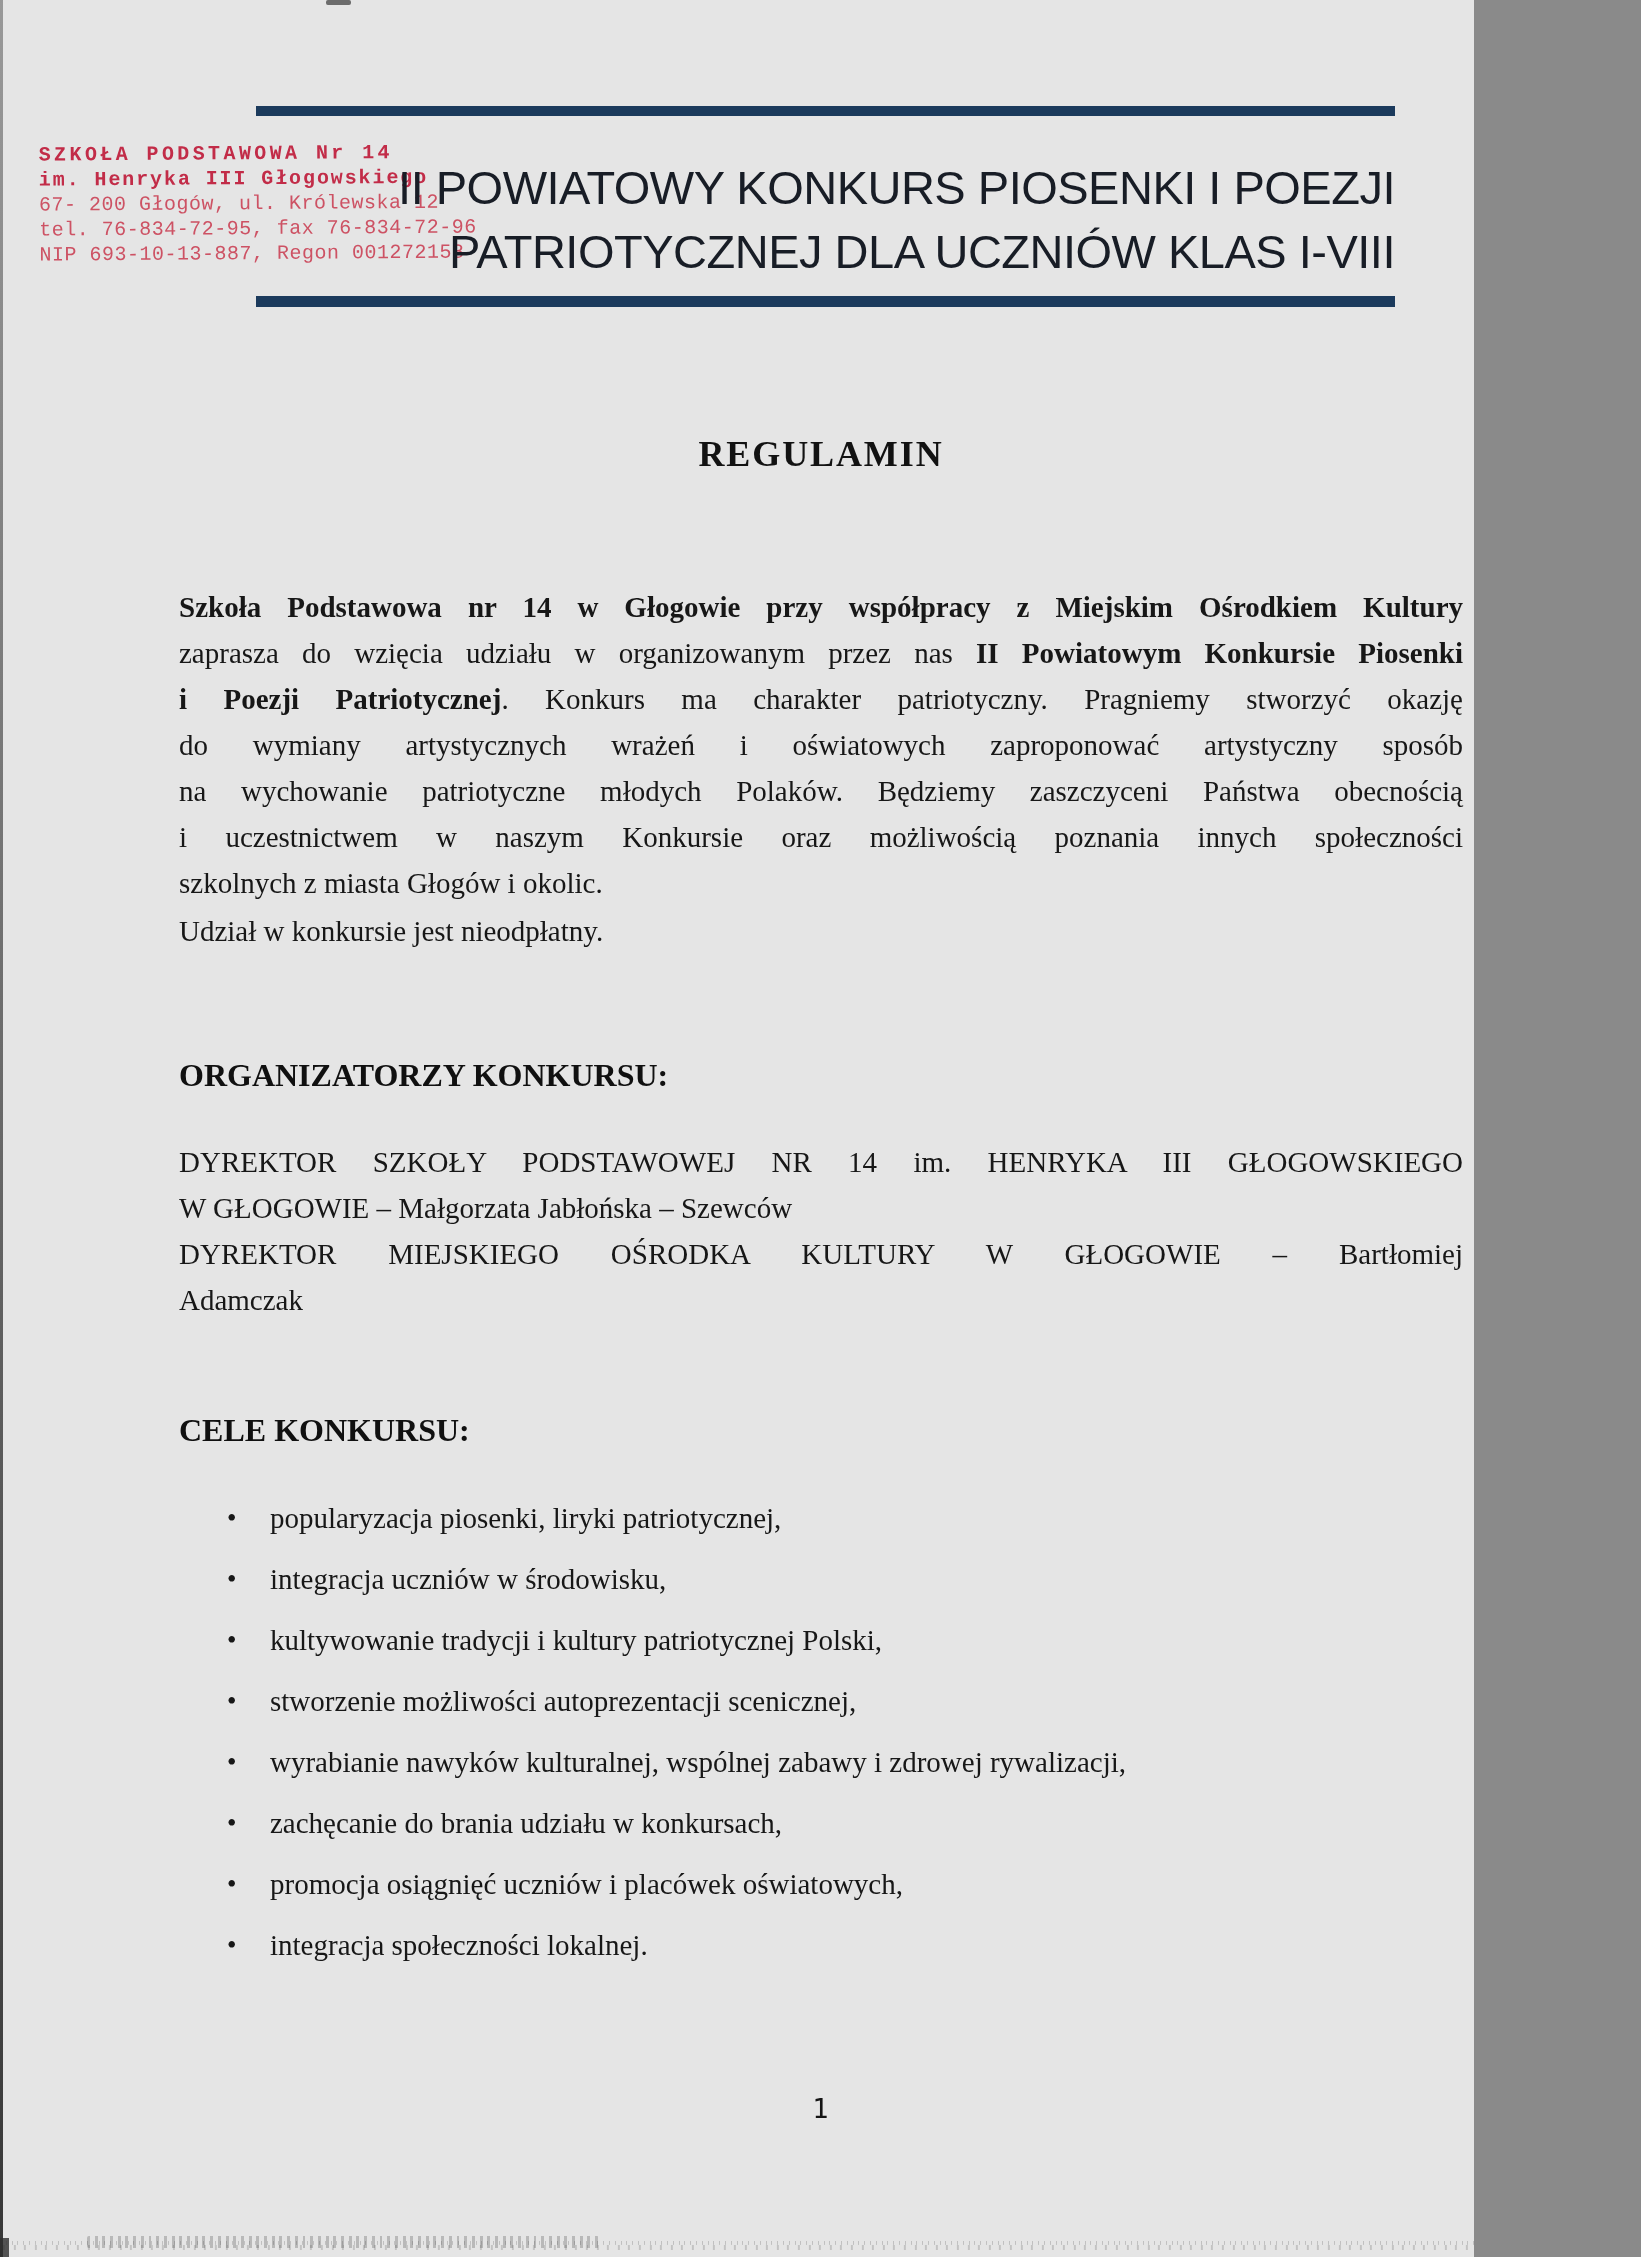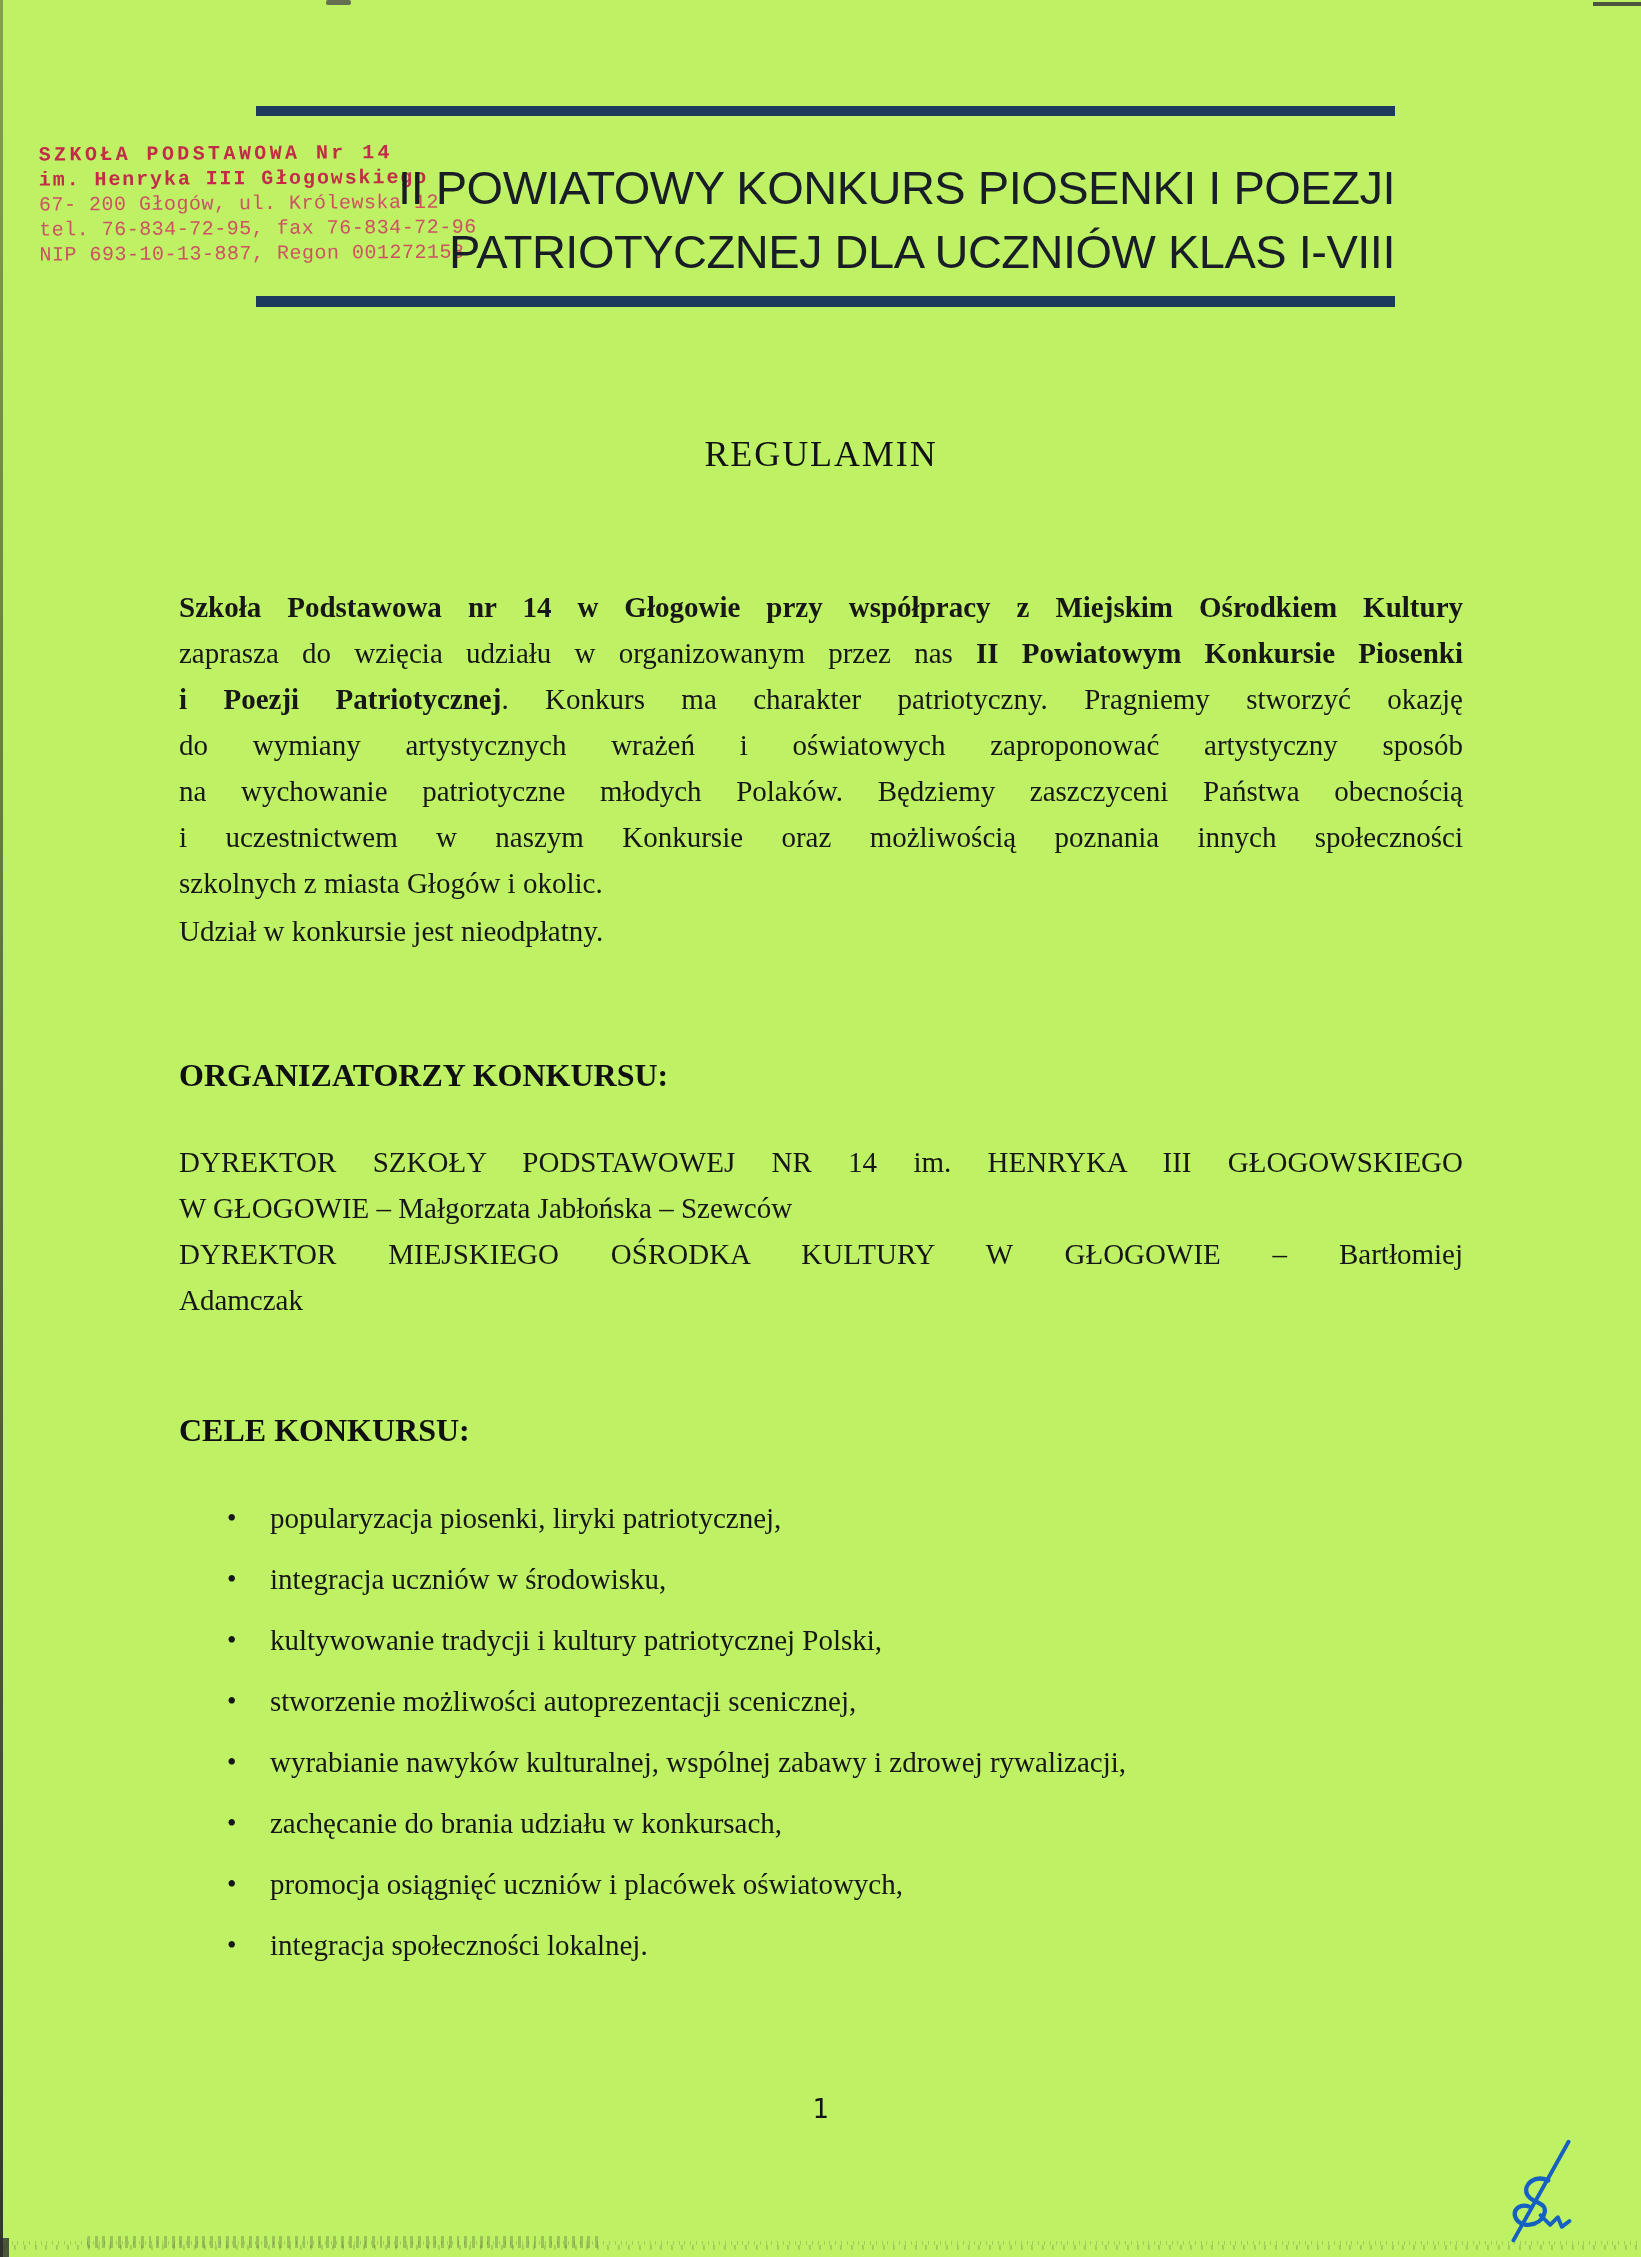--- a/index.html
+++ b/index.html
@@ -1,19 +1,19 @@
 <!DOCTYPE html>
 <html><head>
 <meta charset="utf-8">
 <style>
   html,body{margin:0;padding:0;background:#8a8a8a;}
   .page{
     position:relative;
-    width:1641px;height:2257px;
-    background:#bef264;
+    width:1474px;height:2257px;
+    background:#e5e5e5;
     overflow:hidden;
     font-family:"Liberation Serif", serif;
     color:#171717;
   }
   
   .edge-left{position:absolute;left:0;top:0;width:2.9px;height:100%;
     background:linear-gradient(180deg,rgba(60,60,60,.45),rgba(25,25,25,.85));}
   .mark-top-center{position:absolute;left:326px;top:0;width:25px;height:4.8px;background:#4d4d4d;border-radius:1.9px;opacity:.8;}
   .mark-top-right{position:absolute;left:1593px;top:1.9px;width:48px;height:3.9px;background:#3a3a3a;opacity:.85;}
   .noise-bottom{position:absolute;left:0;top:2234px;width:100%;height:17.4px;opacity:.5;
@@ -47,21 +47,21 @@
   .title-lines{
     margin-top:40px;
     font-family:"Liberation Sans", sans-serif;
     font-size:47px;line-height:64px;
     text-align:right;color:#181d26;letter-spacing:-0.5px;
   }
 
   
   .doc-heading{
     position:absolute;left:179px;width:1284px;top:433px;
-    text-align:center;font-weight:normal;font-size:36px;letter-spacing:1.9px;color:#121212;
+    text-align:center;font-weight:bold;font-size:36px;letter-spacing:1.9px;color:#121212;
   }
   .content{position:absolute;left:179px;width:1284px;}
   .intro{top:584px;font-size:29px;line-height:46px;}
   .just{text-align:justify;text-align-last:justify;}
   .lastline{text-align:left;}
   .b{font-weight:bold;}
   .fee{top:910px;font-size:29px;line-height:42px;font-family:Liberation Serif, serif;}
   .section-heading{font-weight:bold;font-size:32px;color:#101010;letter-spacing:0;}
   .org-heading{top:1057px;}
   .org-list{top:1139px;font-size:29px;line-height:46px;}

